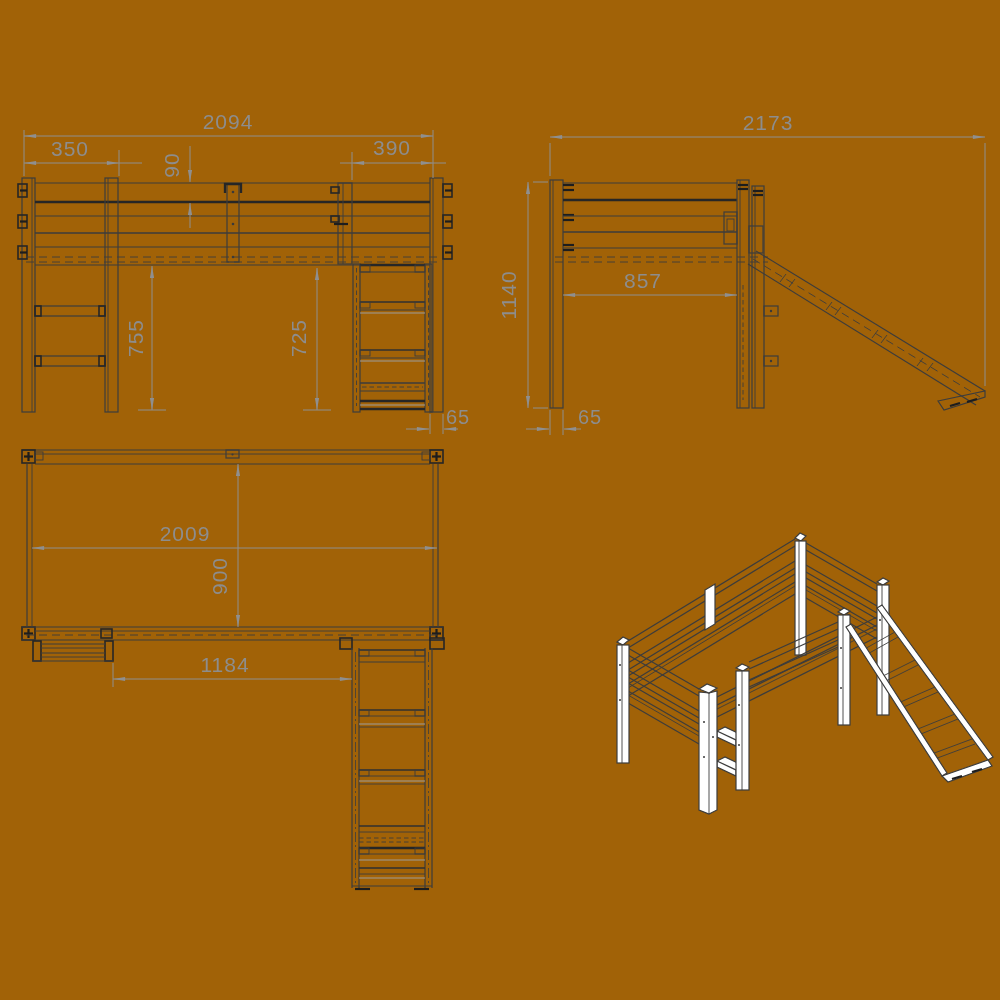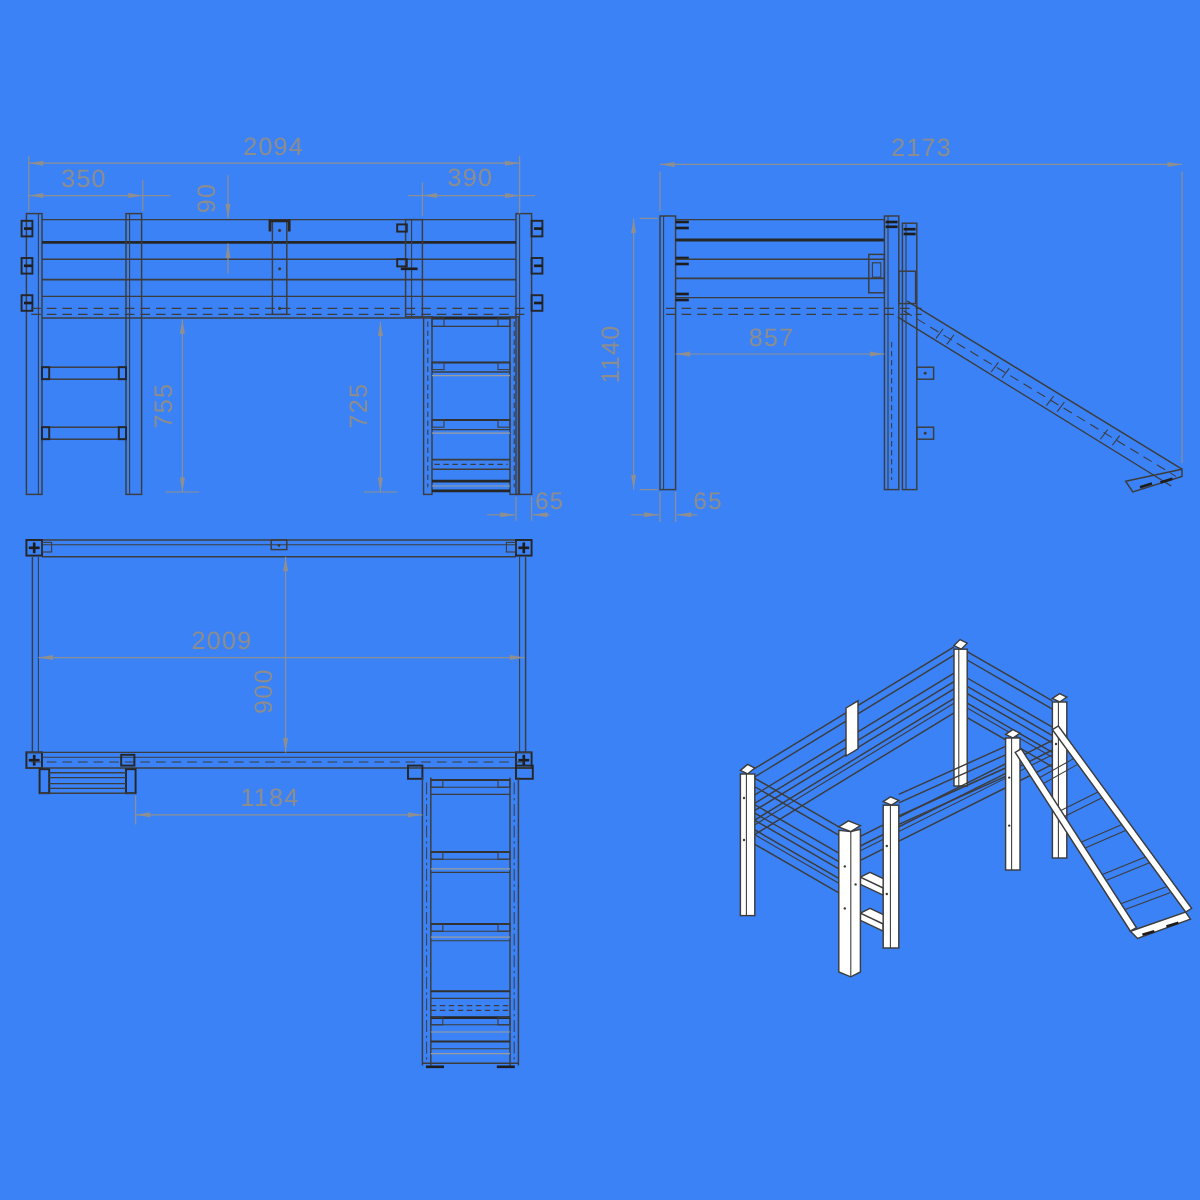--- a/index.html
+++ b/index.html
@@ -1,16 +1,16 @@
 <!DOCTYPE html>
 <html><head>
 <meta charset="utf-8">
 <style>
   html,body{margin:0;padding:0;background:#ffffff;}
-  #stage{position:relative;width:1000px;height:1000px;background:#3b82f6;overflow:hidden;}
+  #stage{position:relative;width:1000px;height:1000px;background:#a16207;overflow:hidden;}
   svg{display:block;}
   
   .s line,.s path,.s rect,.s polygon,.s circle{stroke:#3c3c3c;fill:none;stroke-width:1.2;}
   .s .thin{stroke-width:0.9;}
   .s .med{stroke-width:1.6;}
   .s .b{stroke-width:1.7;stroke:#303030;}
   .s .thick{stroke-width:2.3;stroke:#262626;}
   .s .dk{stroke:#262626;stroke-width:1.6;}
   .s .dk2{stroke:#1d1d1d;stroke-width:2.2;}
   .s .gray{stroke:#9c9c9c;stroke-width:1;}

